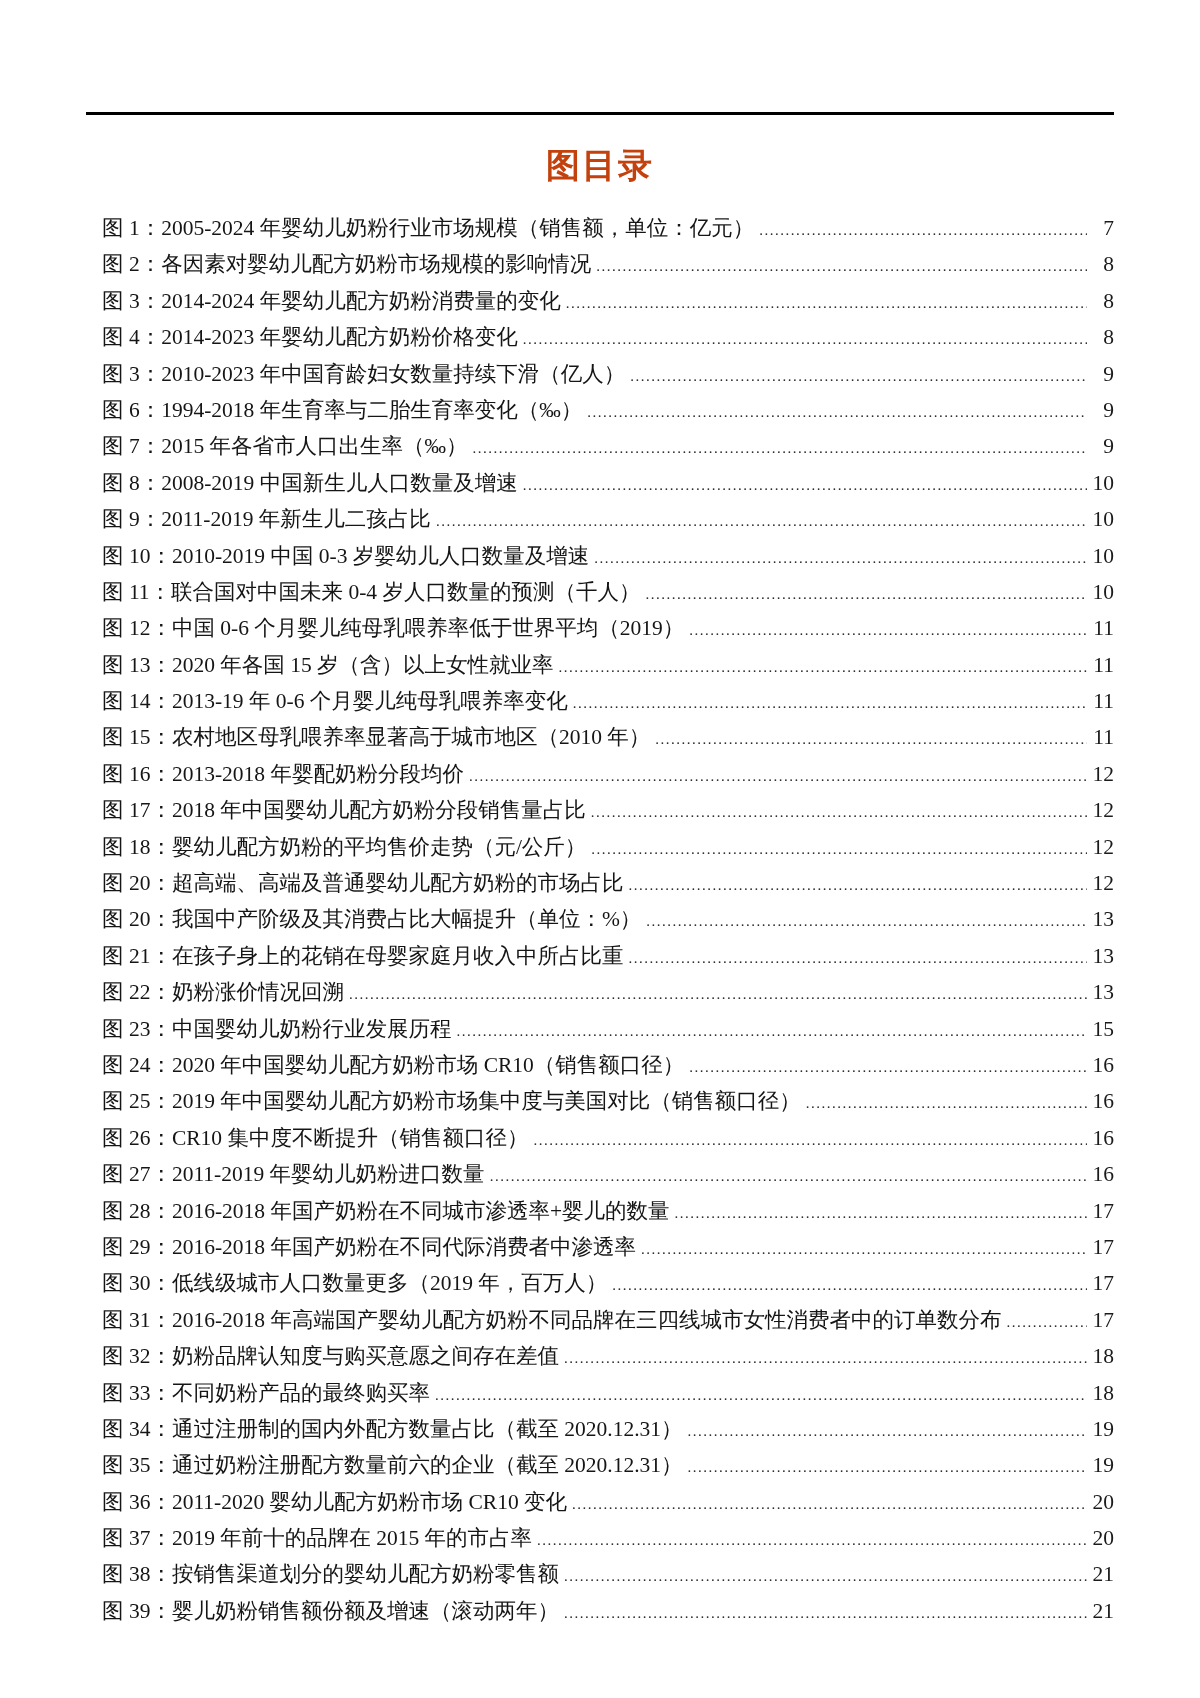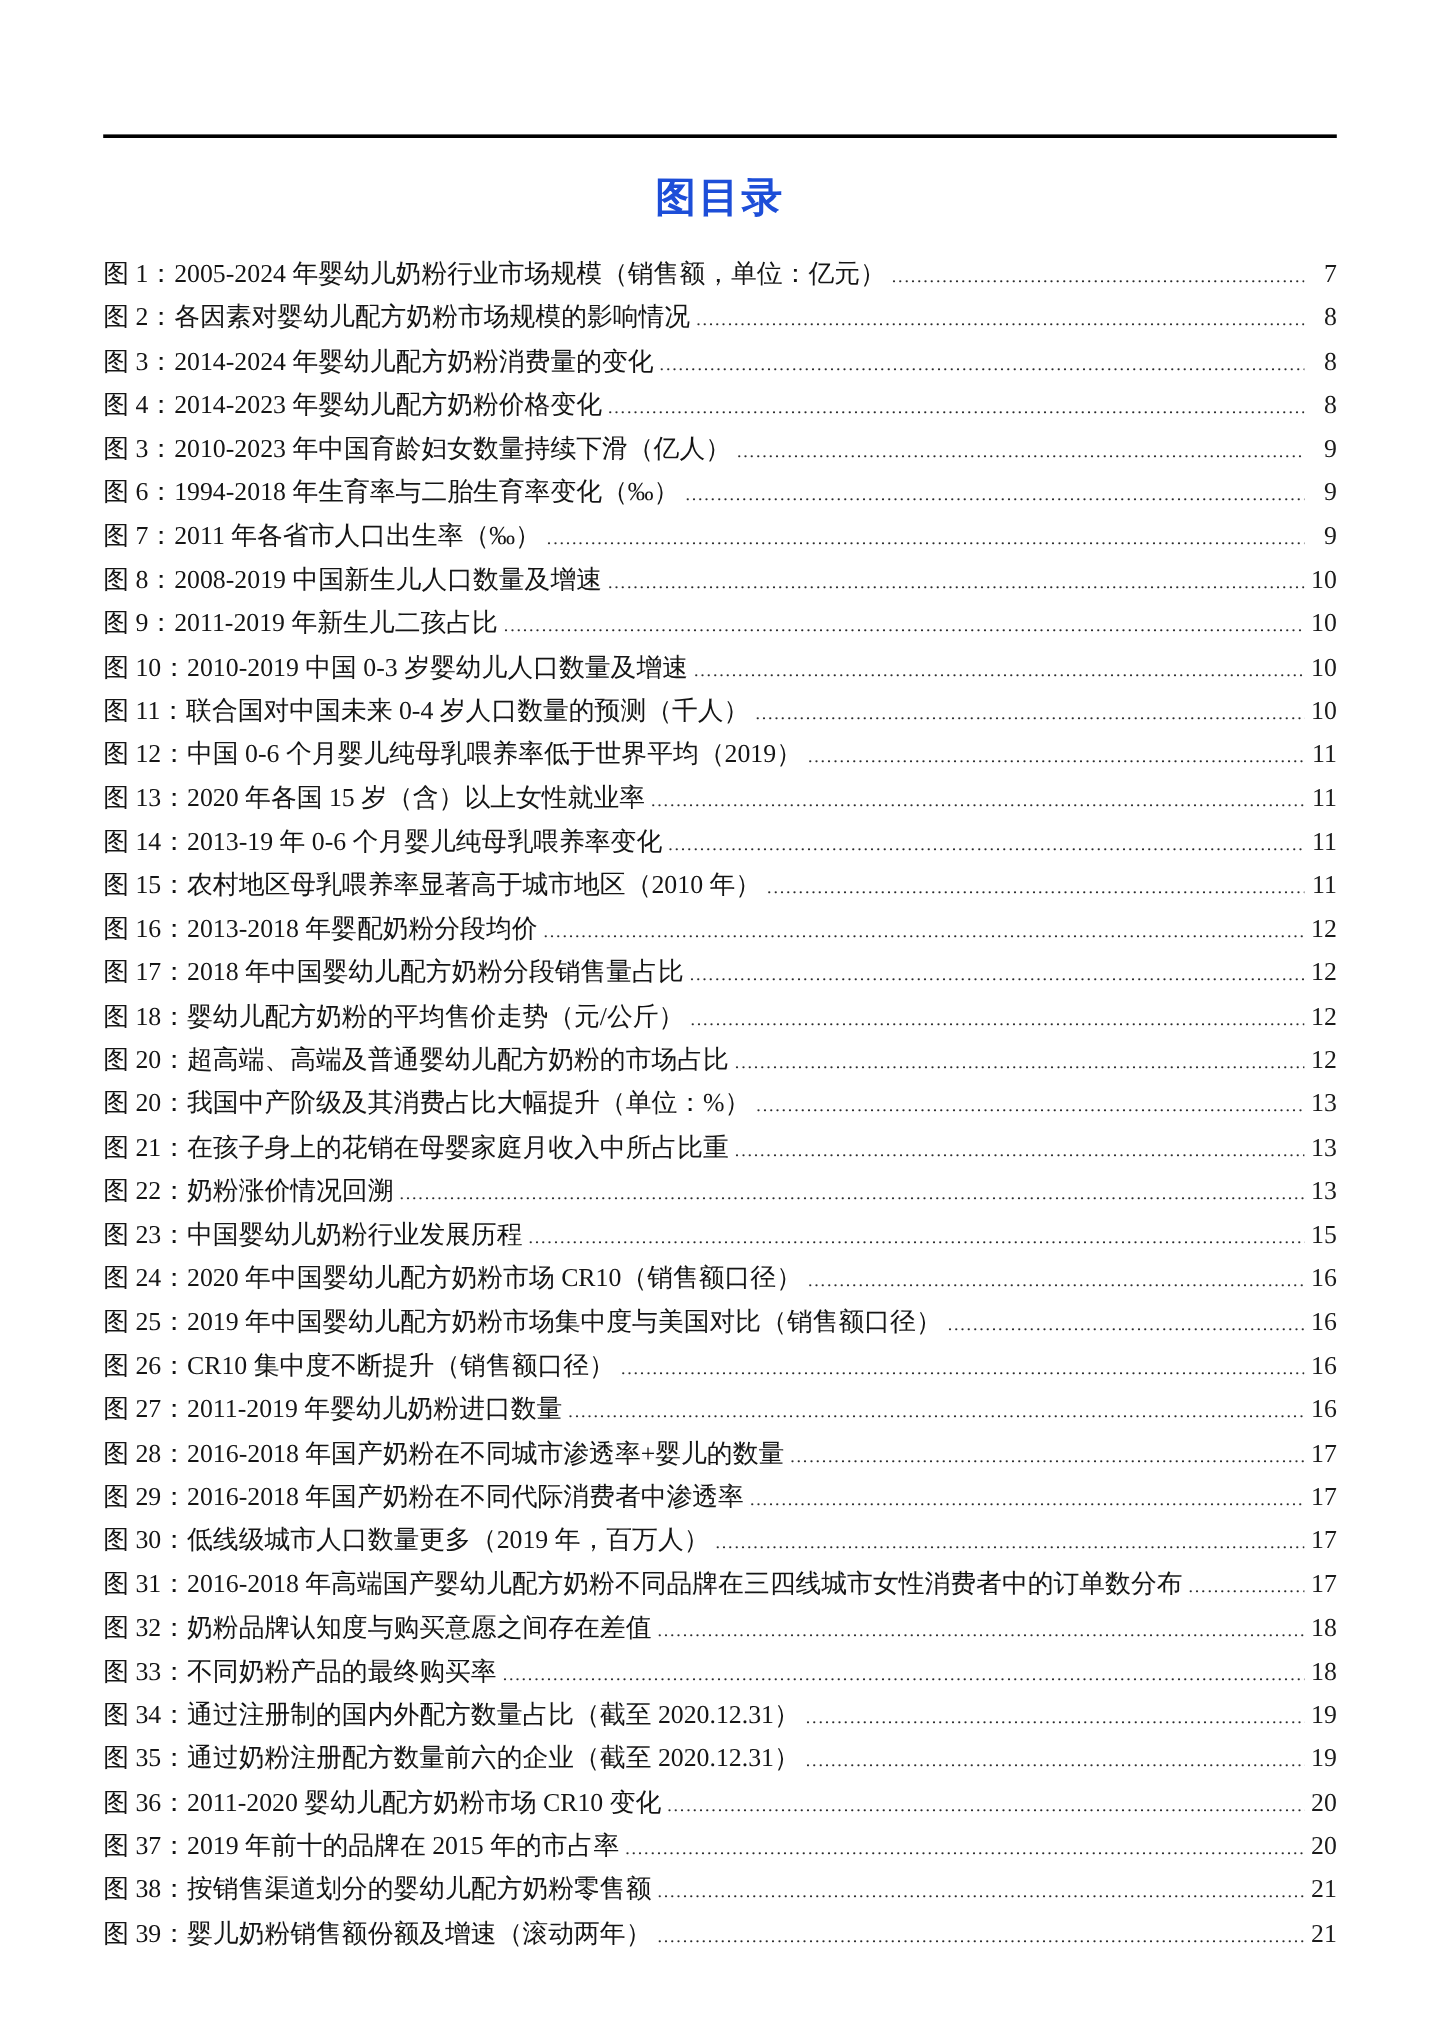--- a/index.html
+++ b/index.html
@@ -29,20 +29,21 @@
   .title {
     margin: 30px 0 0 0;
     text-align: center;
     font-size: 34px;
     line-height: 42px;
     font-weight: bold;
     letter-spacing: 2px;
   }
   .toc {
     margin-top: 26px;
+    margin-left: 16px;
   }
   .row {
     display: flex;
     align-items: baseline;
     height: 36.4px;
     font-size: 21.5px;
   }
   .label {
     white-space: nowrap;
     flex-shrink: 0;
@@ -63,21 +64,21 @@
     min-width: 24px;
     text-align: right;
     color: #1b1b1b;
   }
 </style>
 </head>
 <body>
 
 <div class="page">
   <hr class="top-rule" style="border-top-color: rgb(0, 0, 0);">
-  <h1 class="title" style="color: #1d4ed8;">图目录</h1>
+  <h1 class="title" style="color: #c2410c;">图目录</h1>
   <div class="toc" id="toc">
   <div class="row">
     <span class="label">图 1：2005-2024 年婴幼儿奶粉行业市场规模（销售额，单位：亿元）</span>
     <span class="dots">................................................................................................................................................................................................................................................................................................................................................................................................................</span>
     <span class="pagenum">7</span>
   </div>
 
   <div class="row">
     <span class="label">图 2：各因素对婴幼儿配方奶粉市场规模的影响情况</span>
     <span class="dots">................................................................................................................................................................................................................................................................................................................................................................................................................</span>
@@ -102,21 +103,21 @@
     <span class="pagenum">9</span>
   </div>
 
   <div class="row">
     <span class="label">图 6：1994-2018 年生育率与二胎生育率变化（‰）</span>
     <span class="dots">................................................................................................................................................................................................................................................................................................................................................................................................................</span>
     <span class="pagenum">9</span>
   </div>
 
   <div class="row">
-    <span class="label">图 7：2011 年各省市人口出生率（‰）</span>
+    <span class="label">图 7：2015 年各省市人口出生率（‰）</span>
     <span class="dots">................................................................................................................................................................................................................................................................................................................................................................................................................</span>
     <span class="pagenum">9</span>
   </div>
 
   <div class="row">
     <span class="label">图 8：2008-2019 中国新生儿人口数量及增速</span>
     <span class="dots">................................................................................................................................................................................................................................................................................................................................................................................................................</span>
     <span class="pagenum">10</span>
   </div>
 

